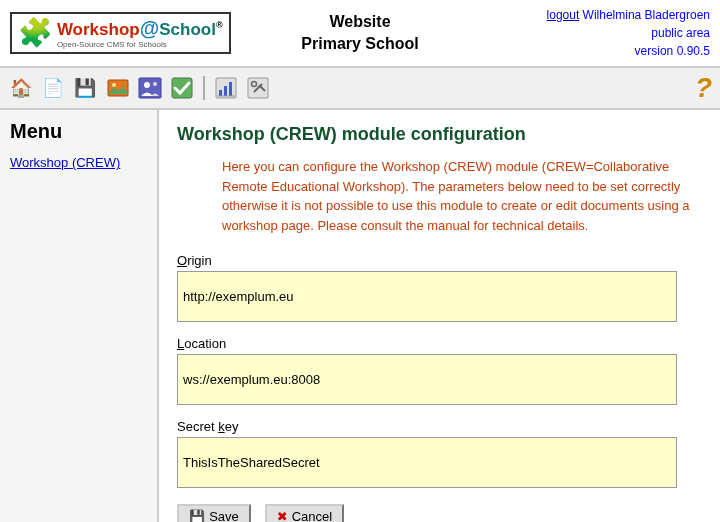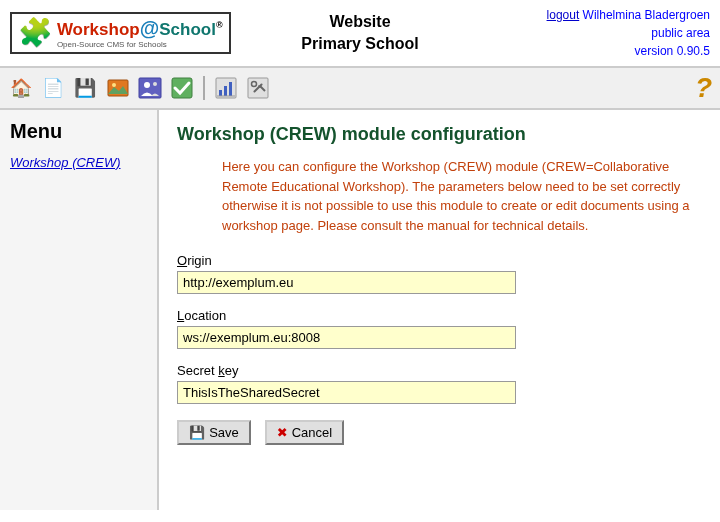--- a/index.html
+++ b/index.html
@@ -125,22 +125,22 @@
     .field-group {
       margin-bottom: 14px;
     }
     .field-label {
       font-size: 13px;
       color: #000;
       margin-bottom: 3px;
     }
     .field-label u { text-decoration: underline; }
     .field-input {
-      width: 339px;
-      padding: 3px 5px;
+      width: 500px;
+      padding: 17px 5px;
       border: 1px solid #999;
       background: #ffffcc;
       font-size: 13px;
       font-family: Arial, Helvetica, sans-serif;
     }
 
     
     #button-row {
       display: flex;
       align-items: center;
@@ -233,21 +233,21 @@
       <polygon points="13,9 15,11 14,12 12,10" fill="#666"></polygon>
     </svg>
   </div>
   <div id="help-icon-area">?</div>
 </div>
 
 <div id="main">
 
   <div id="sidebar">
     <div id="sidebar-title">Menu</div>
-    <a id="sidebar-link" href="#" style="color:#0000cc; text-decoration:underline; font-size:13px;font-style:italic;">Workshop (CREW)</a>
+    <a id="sidebar-link" href="#" style="color:#0000cc; text-decoration:underline; font-size:13px;">Workshop (CREW)</a>
   </div>
 
   <div id="content">
     <div id="content-title">Workshop (CREW) module configuration</div>
     <div id="content-desc">Here you can configure the Workshop (CREW) module (CREW=Collaborative Remote Educational Workshop). The parameters below need to be set correctly otherwise it is not possible to use this module to create or edit documents using a workshop page. Please consult the manual for technical details.</div>
 
     <div class="field-group">
       <div class="field-label"><u>O</u>rigin</div>
       <input class="field-input" type="text" value="http://exemplum.eu" style="">
     </div>

